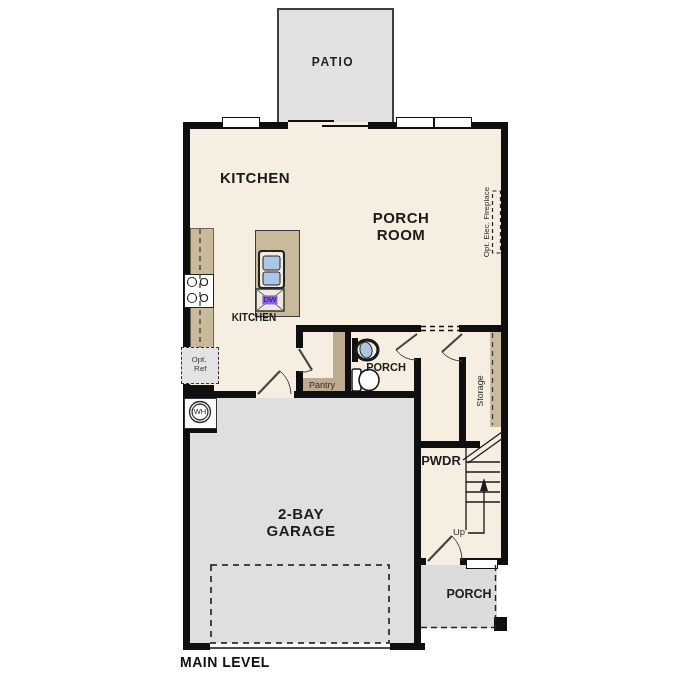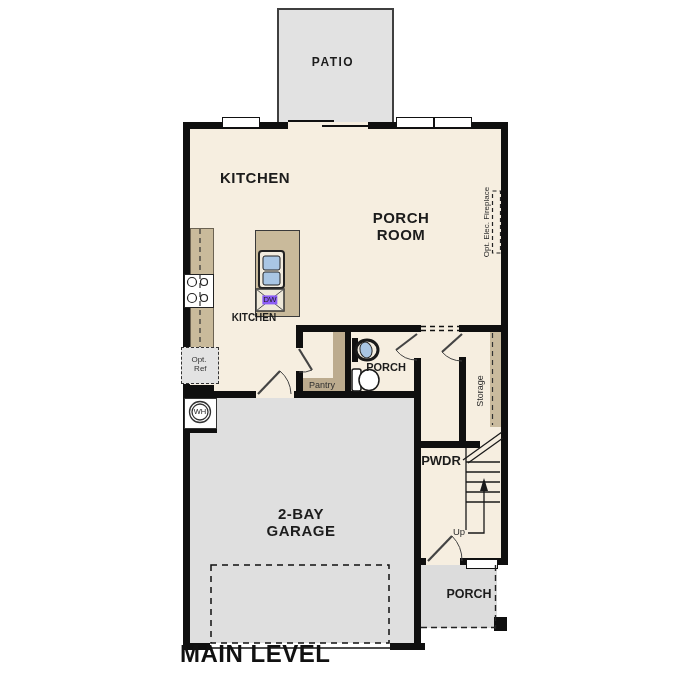--- a/index.html
+++ b/index.html
@@ -178,14 +178,14 @@
   <div class="lbl sm" style="left:199px;top:364px;font-size:8px;color:#333;text-align:right;">
     <div>Opt.</div>
     <div>Ref</div>
   </div>
   <div class="vlbl" style="left:486px;top:222px;font-size:8px;">Opt. Elec. Fireplace</div>
   <div class="lbl" style="left:301px;top:522px;font-size:15px;letter-spacing:0.5px;text-align:center;">
     <div>2-BAY</div>
     <div>GARAGE</div>
   </div>
   <div class="lbl" style="left:469px;top:594px;font-size:12.5px;">PORCH</div>
-  <div style="position:absolute;left:180px;top:640px;font-size:24px;font-weight:bold;color:#111;letter-spacing:0.5px;">MAIN LEVEL</div>
+  <div style="position:absolute;left:180px;top:654px;font-size:14px;font-weight:bold;color:#111;letter-spacing:0.5px;">MAIN LEVEL</div>
 </div>
 
 </body></html>

